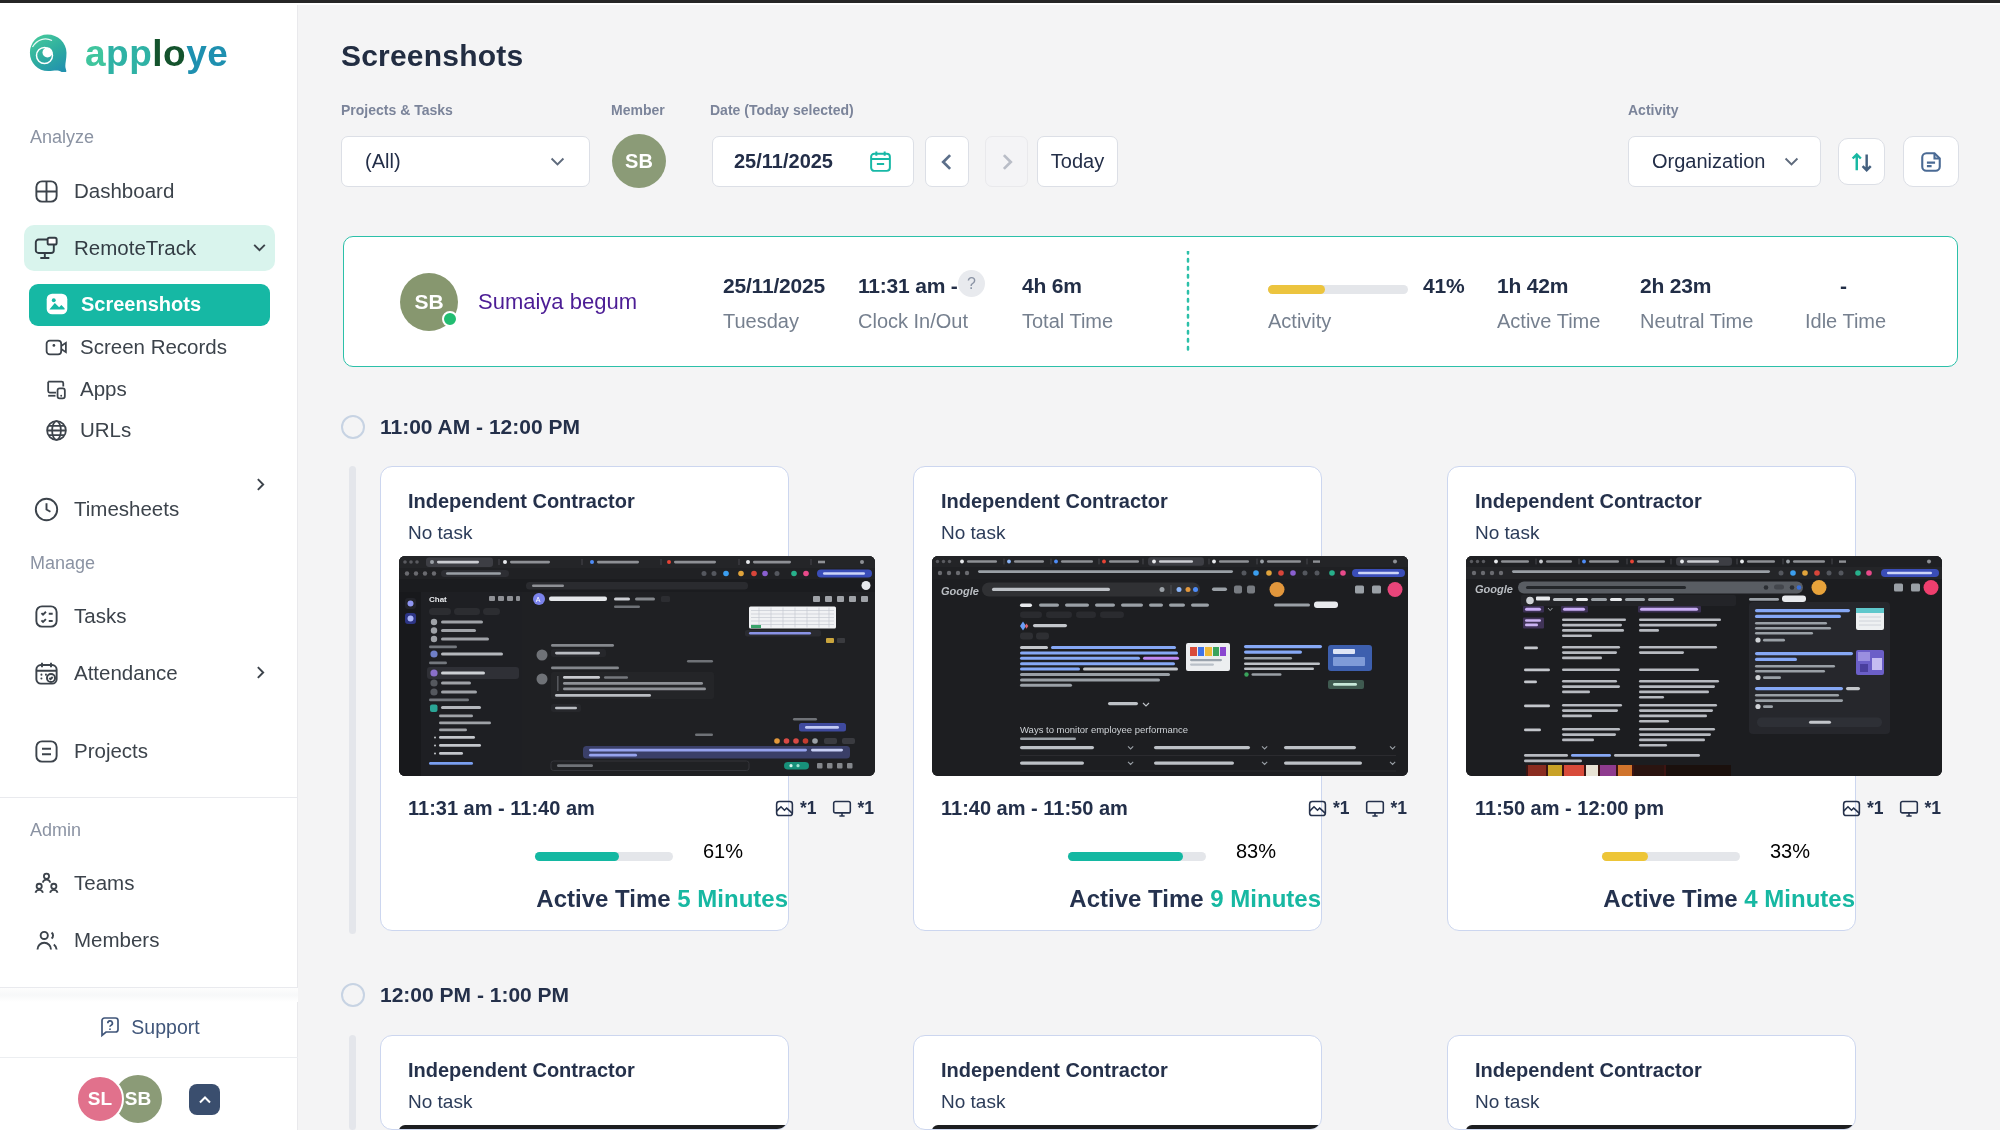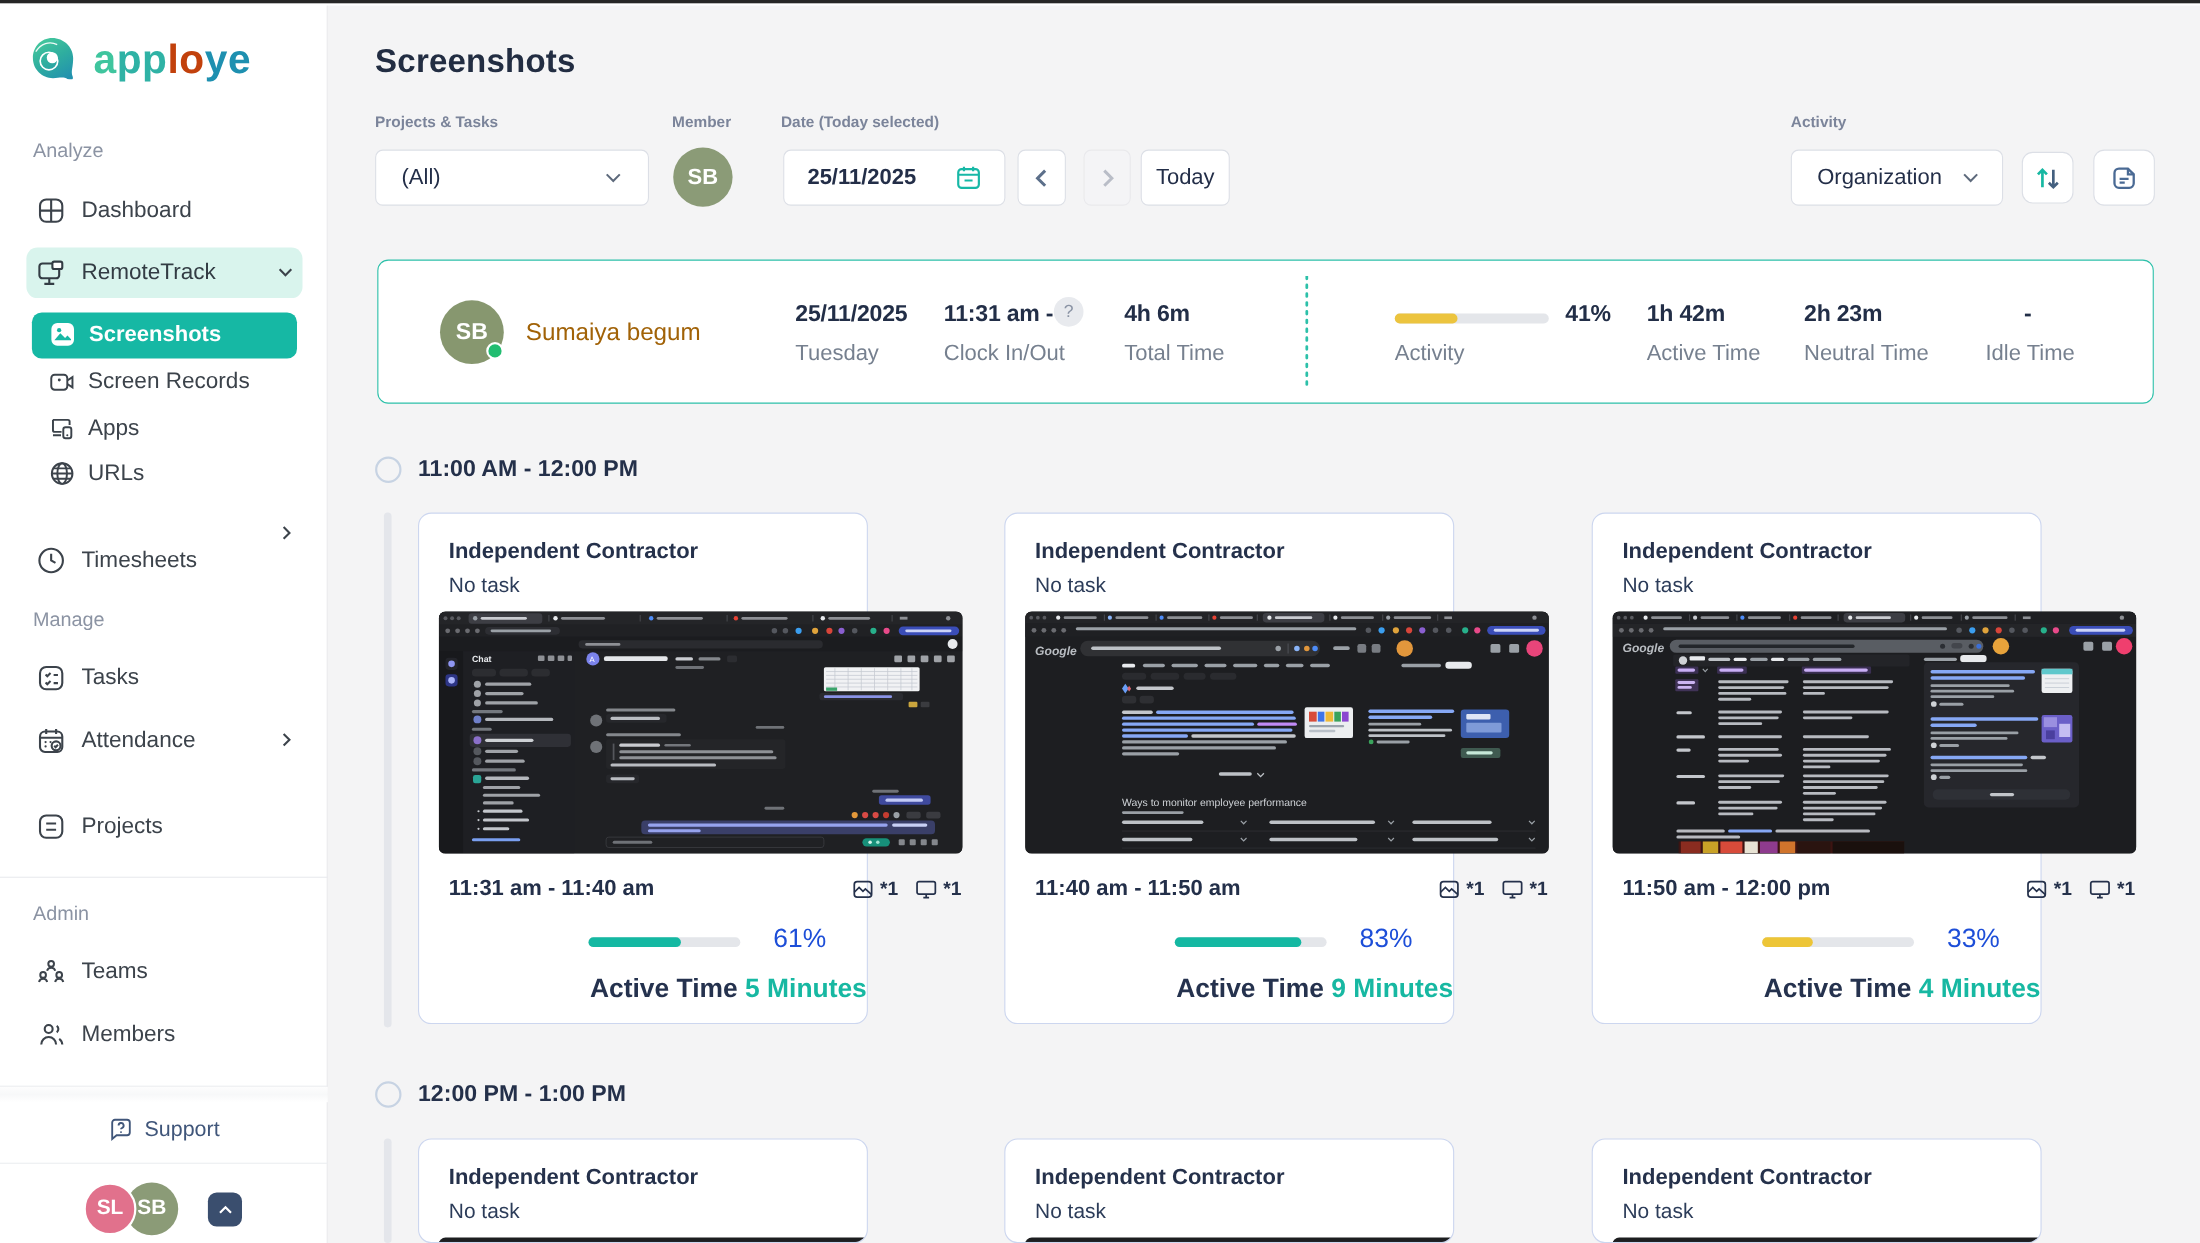--- a/index.html
+++ b/index.html
@@ -30,21 +30,21 @@
 .sectitle { font-size:21px; font-weight:700; color:#24304a; }
 .tlbar { position:absolute; width:7px; background:#e4e6eb; border-radius:4px; }
 .card { position:absolute; width:409px; height:465px; background:#fff; border:1px solid #ccd6ef; border-radius:12px;padding-left:40px; }
 .cardtitle { position:absolute; left:27px; top:23px; font-size:20px; font-weight:700; color:#25314b; }
 .notask { position:absolute; left:27px; top:55px; font-size:19px; color:#2c3c59; }
 .shot { position:absolute; left:18px; top:89px; width:476px; height:220px; border-radius:6px; overflow:hidden; background:#1d1e20; }
 .timelab { position:absolute; left:27px; top:330px; font-size:20px; font-weight:700; color:#232f49; }
 .cicons { position:absolute; left:393px; top:331px; display:flex; align-items:center; color:#25314b; font-size:17.5px; font-weight:600; }
 .pbar { position:absolute; left:154px; top:385px; width:138px; height:9px; background:#e4e6ea; border-radius:5px; }
 .pfill { height:9px; border-radius:5px; }
-.pct { position:absolute; left:322px; top:373px; font-size:24px; color:#1d4ed8; }
+.pct { position:absolute; left:322px; top:373px; font-size:20px; color:#000000; }
 .acttime { position:absolute; left:0; top:418px; width:100%; text-align:right; font-size:24px; font-weight:700; color:#25324e; }
 .acttime span { color:#17b8a2; }
 </style>
 </head>
 <body>
 <div id="topbar"></div>
 <div id="topwhite"></div>
 
 <div id="sidebar">
 
@@ -55,21 +55,21 @@
           <stop offset="0.5" stop-color="#2fae9f"></stop>
           <stop offset="1" stop-color="#2292ae"></stop>
     </linearGradient>
       </defs>
     <path d="M18.5 0.5 C8.3 0.5 0.9 8.6 0.9 18.8 C0.9 29 9 37.1 19.2 37.1 C24.8 37.1 28.2 35.2 32.6 38 C35.8 40 38.3 38.7 36.9 35.2 C35.3 31.5 37.5 27.4 37.5 18.8 C37.5 8.6 28.7 0.5 18.5 0.5 Z" fill="url(#lg1)"></path>
     <path d="M3.5 13 C8 5.5 16 3 23 6.5" stroke="#ffffff" stroke-width="1.2" fill="none" opacity="0.9"></path>
     <circle cx="15.5" cy="21.5" r="8" fill="none" stroke="#ffffff" stroke-width="1.5"></circle>
     <circle cx="18.5" cy="18.5" r="5" fill="#ffffff"></circle>
   </svg>
   <div class="abs" style="left:85px; top:30px; font-size:37px; font-weight:700; letter-spacing:0.5px;">
-    <span style="color:#3fc59e;">a</span><span style="color:#2fb2a5;">pp</span><span style="color:#c2410c;">lo</span><span style="color:#1e90b0;">ye</span>
+    <span style="color:#3fc59e;">a</span><span style="color:#2fb2a5;">pp</span><span style="color:#14532d;">lo</span><span style="color:#1e90b0;">ye</span>
   </div>
 
   <div class="navlabel" style="top:124px;">Analyze</div>
 
   <div class="navitem" style="top:174px; height:28px;">
     <svg class="ic" viewBox="0 0 24 24" fill="none" stroke="#3c434b" stroke-width="1.7">
         <rect x="3" y="3" width="18" height="18" rx="5"></rect>
         <path d="M12 3v18M3 12h18"></path>
       </svg>
     Dashboard
@@ -274,21 +274,21 @@
     <svg width="28" height="28" viewBox="0 0 24 24" fill="none" stroke="#4a6a94" stroke-width="1.8">
         <path d="M4.5 8 a3.5 3.5 0 0 1 3.5 -3.5 h7 l4.5 4.5 v7 a3.5 3.5 0 0 1 -3.5 3.5 h-8 a3.5 3.5 0 0 1 -3.5 -3.5 Z"></path>
         <path d="M15 4.5 v4.5 h4.5"></path>
         <path d="M8.5 12.5 h7 M8.5 15.5 h4"></path>
       </svg>
   </div>
 
   <div id="summary">
     <div class="abs" style="left:56px; top:36px; width:58px; height:58px; border-radius:50%; background:#87976f; display:flex; align-items:center; justify-content:center; color:#fff; font-size:21px; font-weight:600;">SB</div>
     <div class="abs" style="left:98px; top:74px; width:16px; height:16px; border-radius:50%; background:#22bd71; border:2.5px solid #fff;"></div>
-    <div class="abs" style="left:134px; top:52px; font-size:22px; color:#a16207; font-weight:500;">Sumaiya begum</div>
+    <div class="abs" style="left:134px; top:52px; font-size:22px; color:#4c1d95; font-weight:500;">Sumaiya begum</div>
 
     <div class="abs bigval" style="left:379px; top:37px;">25/11/2025</div>
     <div class="abs sublab" style="left:379px; top:73px;">Tuesday</div>
 
     <div class="abs bigval" style="left:514px; top:37px;">11:31 am -</div>
     <div class="abs" style="left:614px; top:33px; width:27px; height:27px; border-radius:50%; background:#e8eaee; color:#8a93a4; font-size:16px; display:flex; align-items:center; justify-content:center;">?</div>
     <div class="abs sublab" style="left:514px; top:73px;">Clock In/Out</div>
 
     <div class="abs bigval" style="left:678px; top:37px;">4h 6m</div>
     <div class="abs sublab" style="left:678px; top:73px;">Total Time</div>

